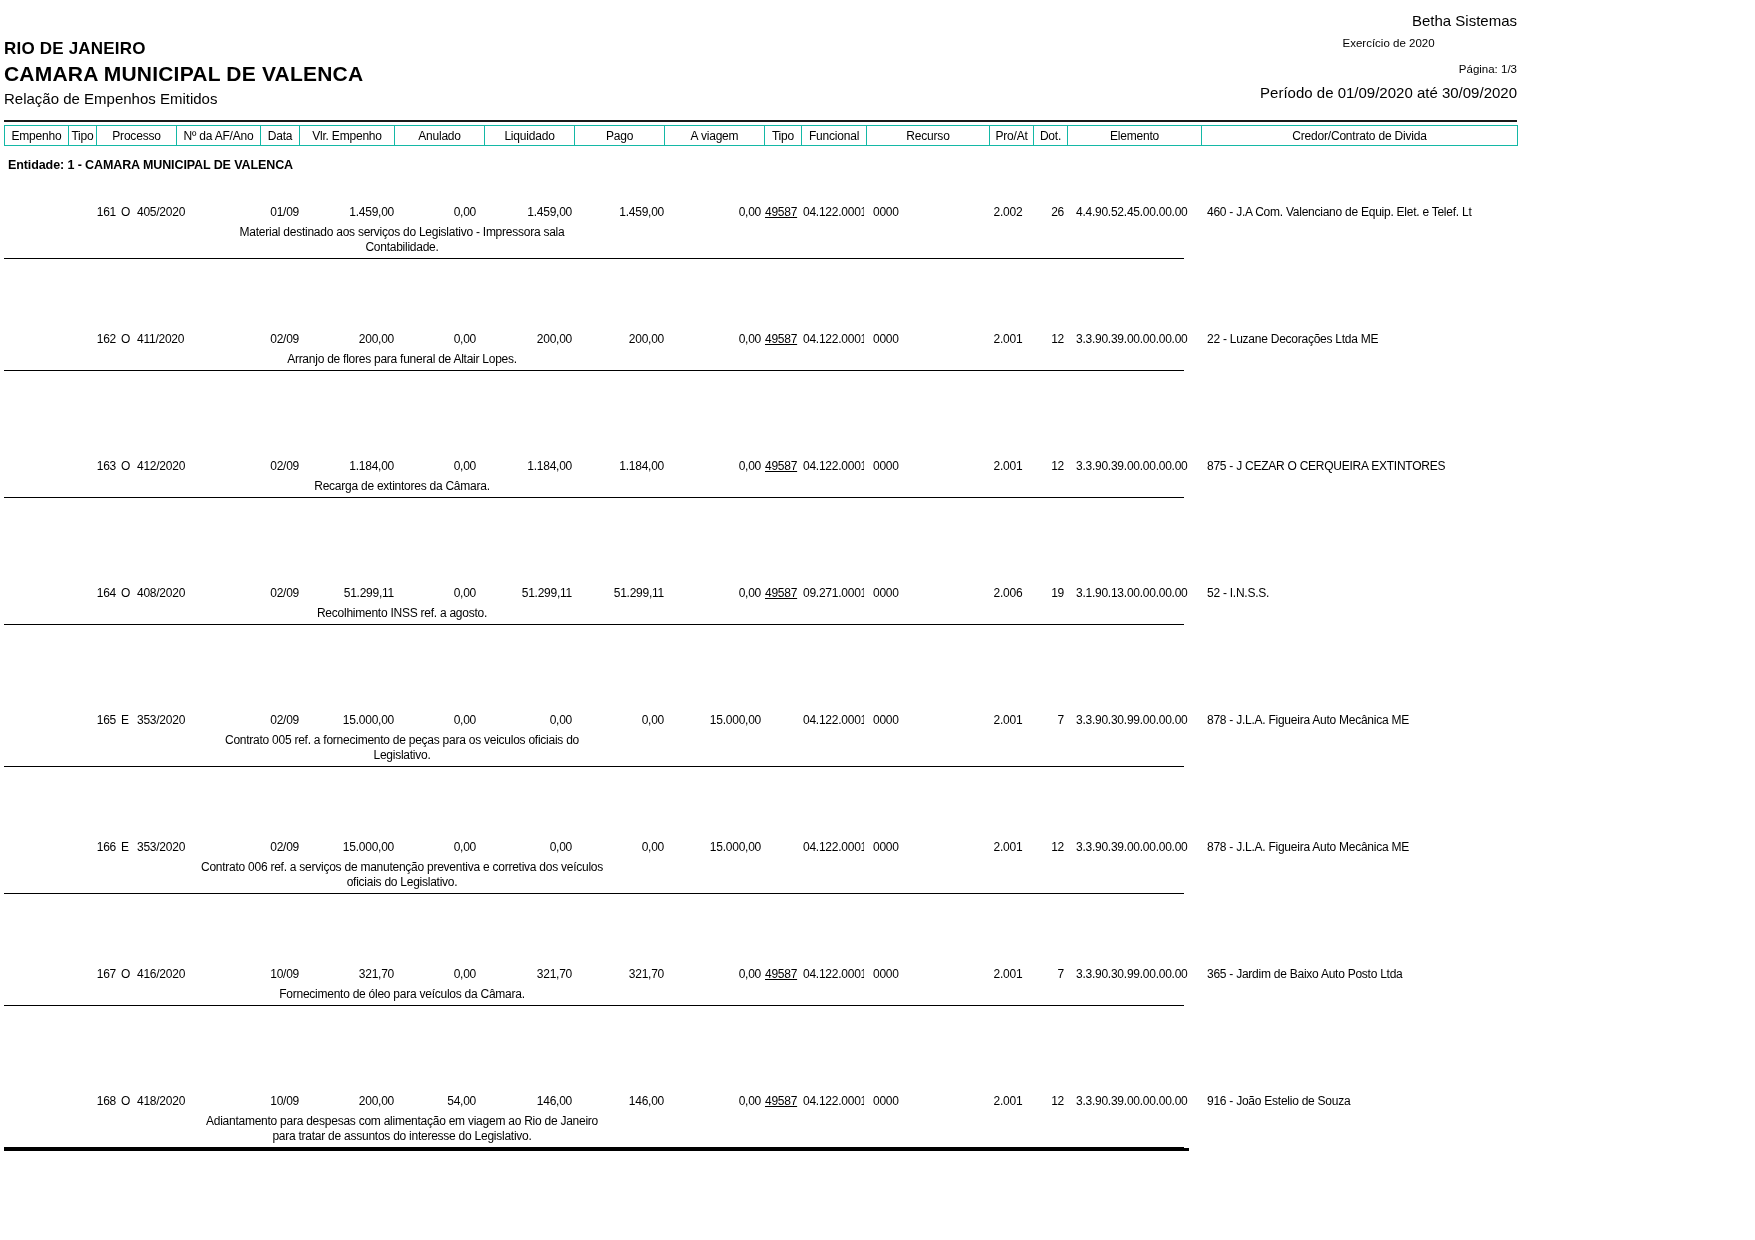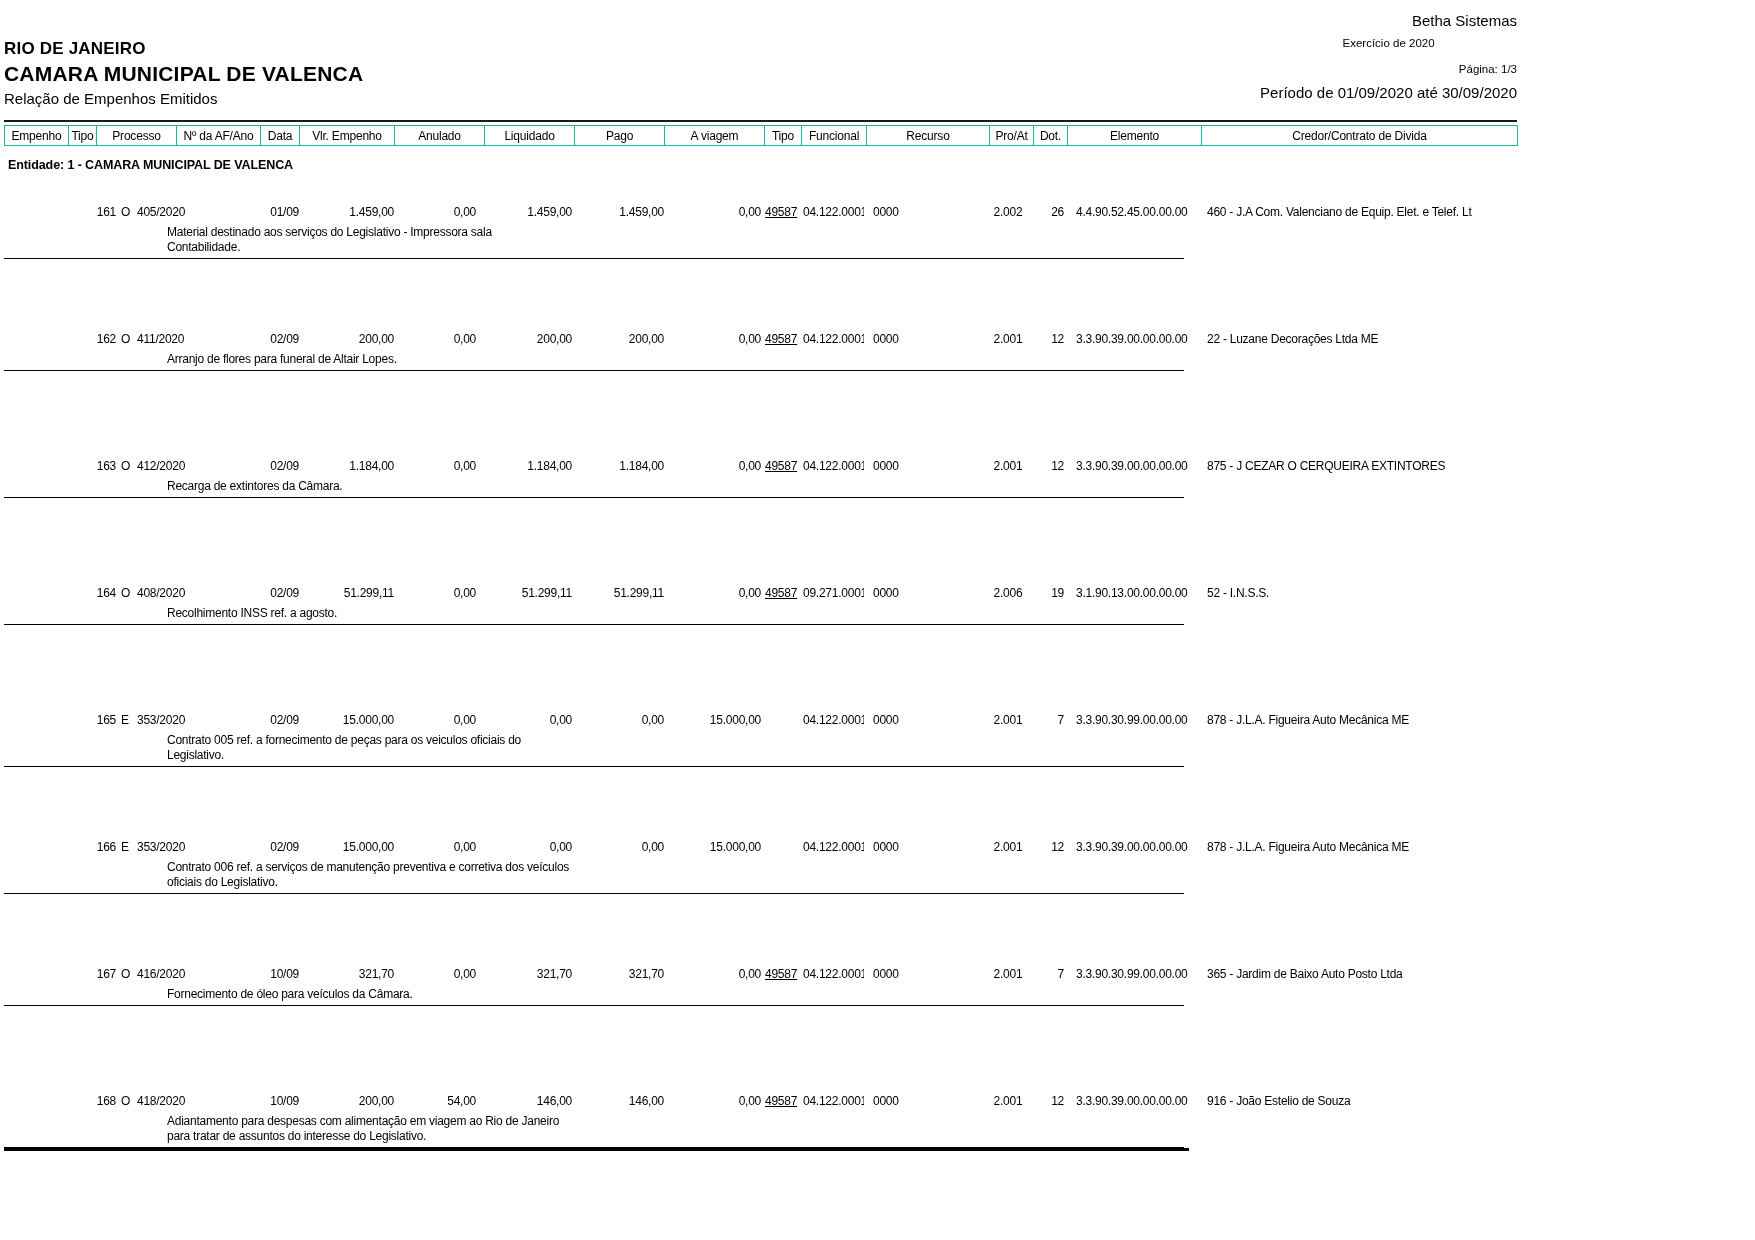--- a/index.html
+++ b/index.html
@@ -53,21 +53,21 @@
   .f-pago      { left:568px; width:92px; text-align:right; }
   .f-apagar    { left:660px; width:97px; text-align:right; }
   .f-conta     { left:761px; width:37px;text-decoration:underline; }
   .f-funcional { left:799px; width:61px; overflow:hidden; }
   .f-recurso   { left:869px; width:60px; }
   .f-proat     { left:985px; width:38px; text-align:center; }
   .f-dot       { left:1028px; width:32px; text-align:right; }
   .f-elemento  { left:1072px; width:127px; }
   .f-credor    { left:1203px; width:312px; overflow:hidden; }
   .desc-block { padding-top:20px; }
-  .desc { margin-left:163px; width:470px; line-height:15px; white-space:pre-line; }
+  .desc { margin-left:163px; width:470px; line-height:15px; white-space:pre-line;text-align:center; }
   .rule { width:1180px; border-top:1px solid #000; margin-top:3px; }
 </style>
 </head>
 <body>
 
 <div class="page">
 
   <div class="page-header">
     <div class="ph-left">
       <div class="state">RIO DE JANEIRO</div>

